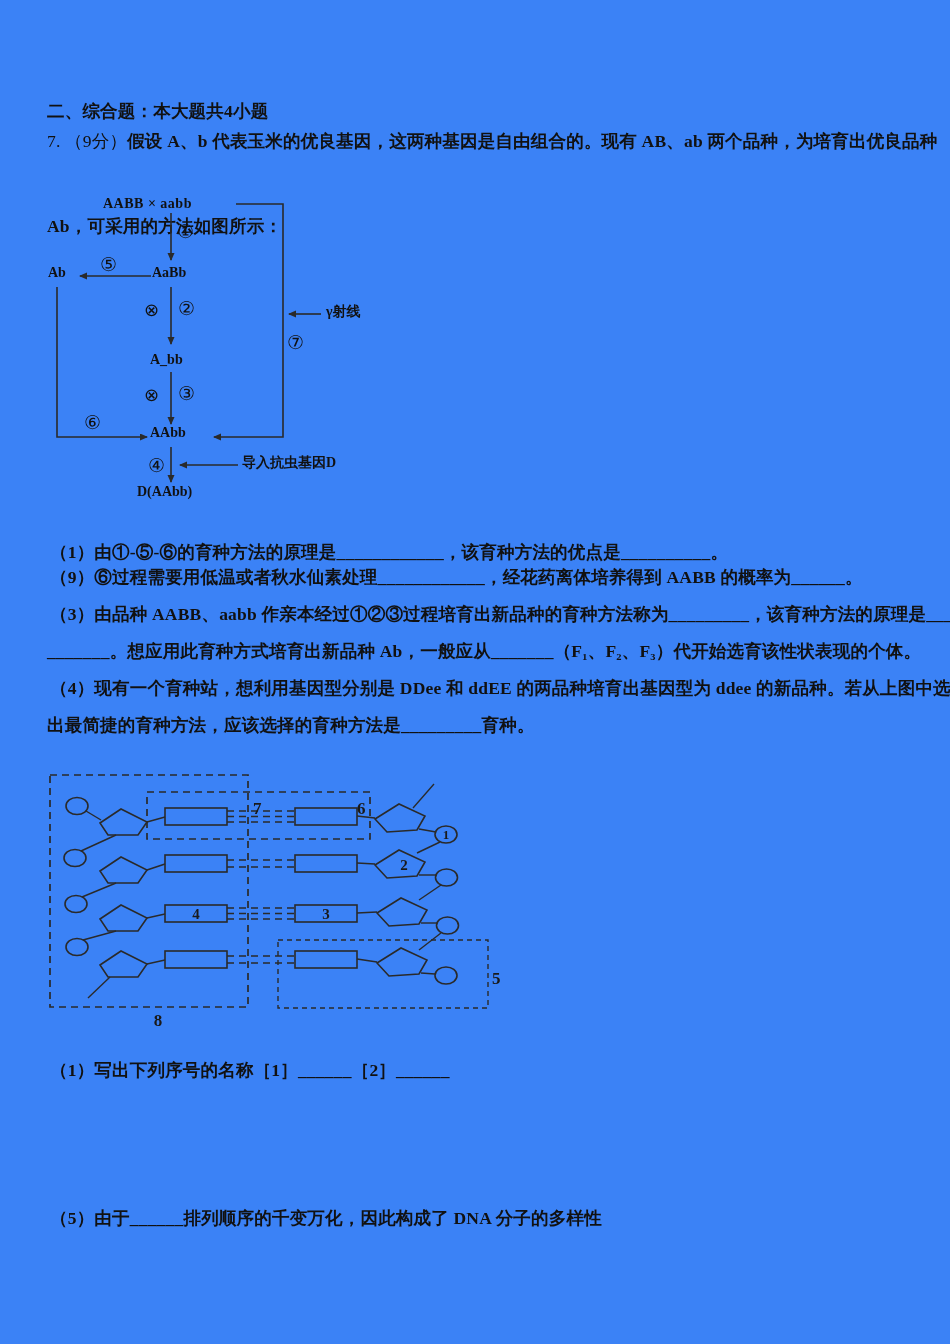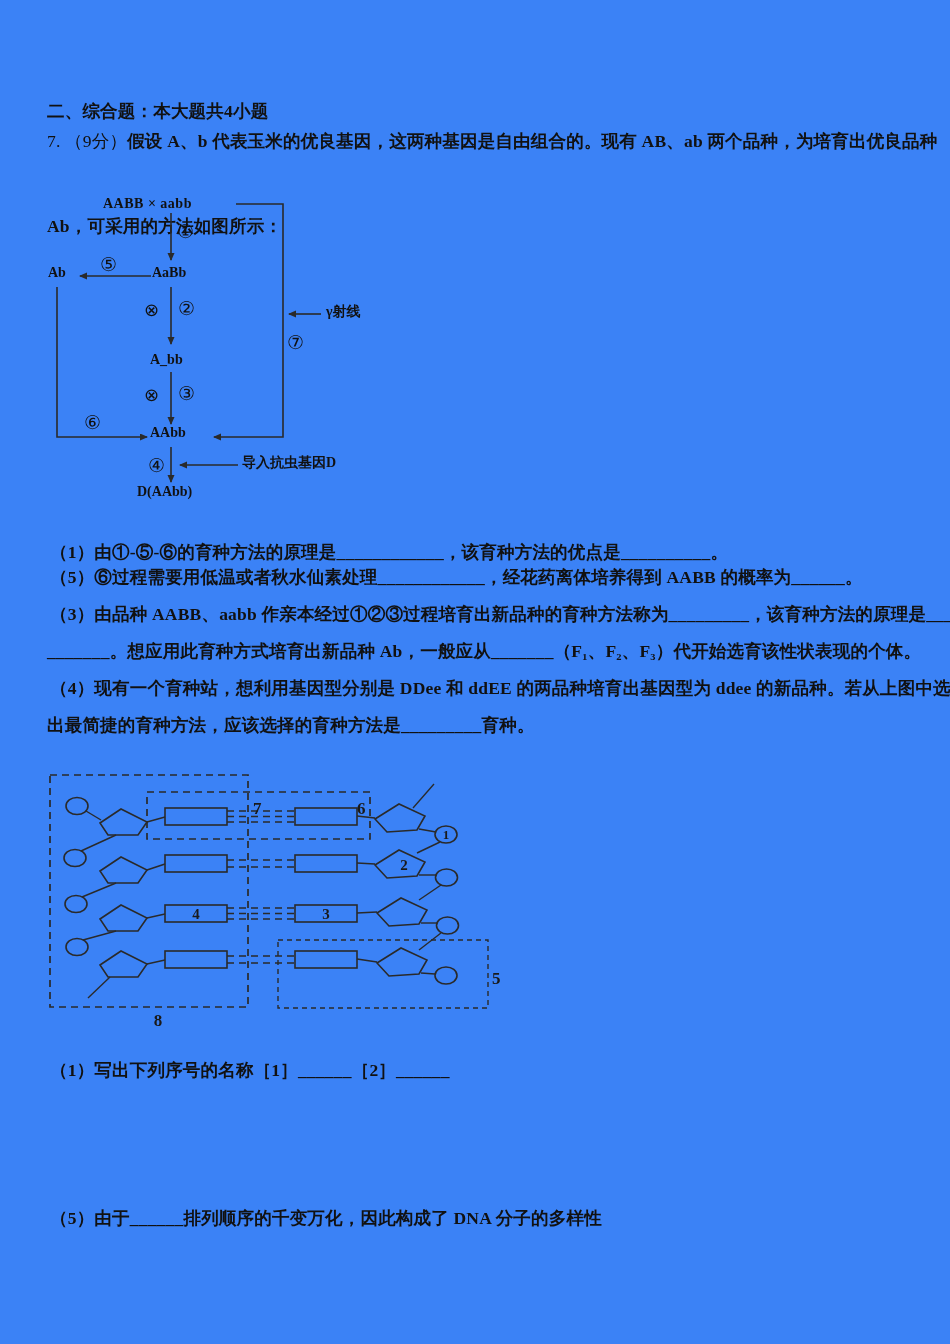--- a/index.html
+++ b/index.html
@@ -75,21 +75,21 @@
     <span class="circnum" style="left:44px; top:218px;">⑥</span>
     <span class="dlab" style="left:110px; top:230px;">AAbb</span>
     <span class="dlab" style="left:286px; top:108px;">γ射线</span>
     <span class="circnum" style="left:247px; top:138px;">⑦</span>
     <span class="circnum" style="left:108px; top:261px;">④</span>
     <span class="dlab" style="left:202px; top:259px;">导入抗虫基因D</span>
     <span class="dlab" style="left:97px; top:289px;">D(AAbb)</span>
   </div>
 
   <div class="line b" style="left:50px; top:540px;">（1）由①-⑤-⑥的育种方法的原理是____________，该育种方法的优点是__________。</div>
-  <div class="line b" style="left:50px; top:565px;">（5）⑥过程需要用低温或者秋水仙素处理____________，经花药离体培养得到 AABB 的概率为______。</div>
+  <div class="line b" style="left:50px; top:565px;">（9）⑥过程需要用低温或者秋水仙素处理____________，经花药离体培养得到 AABB 的概率为______。</div>
   <div class="line b" style="left:50px; top:602px;">（3）由品种 AABB、aabb 作亲本经过①②③过程培育出新品种的育种方法称为_________，该育种方法的原理是____</div>
   <div class="line b" style="left:47px; top:639px;">_______。想应用此育种方式培育出新品种 Ab，一般应从_______（F₁、F₂、F₃）代开始选育该性状表现的个体。</div>
   <div class="line b" style="left:50px; top:676px;">（4）现有一个育种站，想利用基因型分别是 DDee 和 ddEE 的两品种培育出基因型为 ddee 的新品种。若从上图中选择</div>
   <div class="line b" style="left:47px; top:713px;">出最简捷的育种方法，应该选择的育种方法是_________育种。</div>
 
 
   <div class="diagram" style="left:40px; top:770px; width:480px; height:265px;">
     <svg width="480" height="265" viewBox="0 0 480 265">
 
       <g stroke-width="1.7" stroke-dasharray="7 5">

